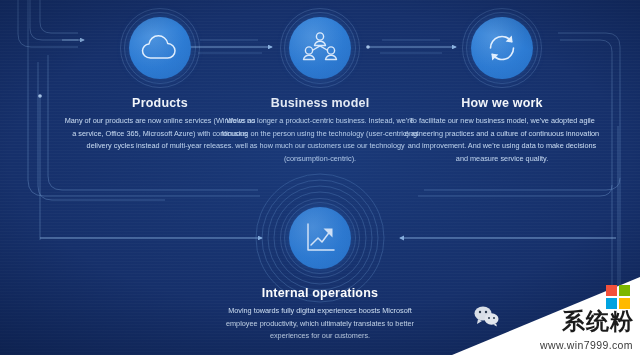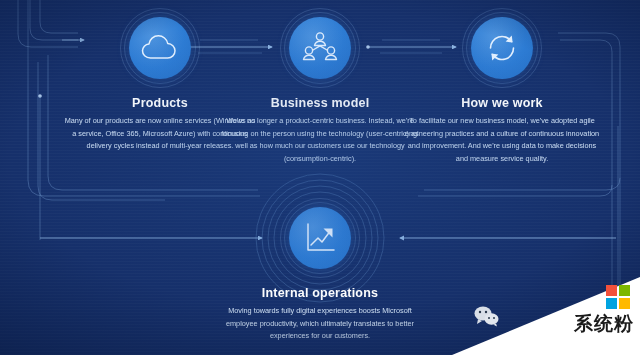--- a/index.html
+++ b/index.html
@@ -63,21 +63,21 @@
     border-bottom:78px solid #ffffff;
   }
   .wm-logo{position:absolute;right:8px;bottom:44px;width:26px;height:26px;}
   .wm-logo i{position:absolute;width:11px;height:11px;display:block;}
   .wm-logo i:nth-child(1){left:0;top:0;background:#f2513b;}
   .wm-logo i:nth-child(2){left:13px;top:0;background:#7db700;}
   .wm-logo i:nth-child(3){left:0;top:13px;background:#00a3e0;}
   .wm-logo i:nth-child(4){left:13px;top:13px;background:#ffb900;}
   .wm-cn{
     position:absolute;right:6px;bottom:22px;
-    font-size:19px;font-weight:bold;color:#1b1b1b;
+    font-size:23px;font-weight:bold;color:#1b1b1b;
     letter-spacing:1px;line-height:1;
   }
   .wm-url{
     position:absolute;right:7px;bottom:5px;
     font-size:10.5px;color:#3a3a3a;letter-spacing:.4px;line-height:1;
     font-family:"Liberation Sans", sans-serif;
   }
   .wm-chat{position:absolute;left:22px;bottom:24px;opacity:.92;}
 </style>
 </head>
@@ -238,15 +238,16 @@
         <circle cx="20" cy="13" r="1" fill="#2b3a4a"></circle>
       </svg>
     </div>
     <div class="wm-logo">
       <i></i>
       <i></i>
       <i></i>
       <i></i>
     </div>
     <div class="wm-cn">系统粉</div>
+    <div class="wm-url">www.win7999.com</div>
   </div>
 
 </div>
 
 </body></html>

